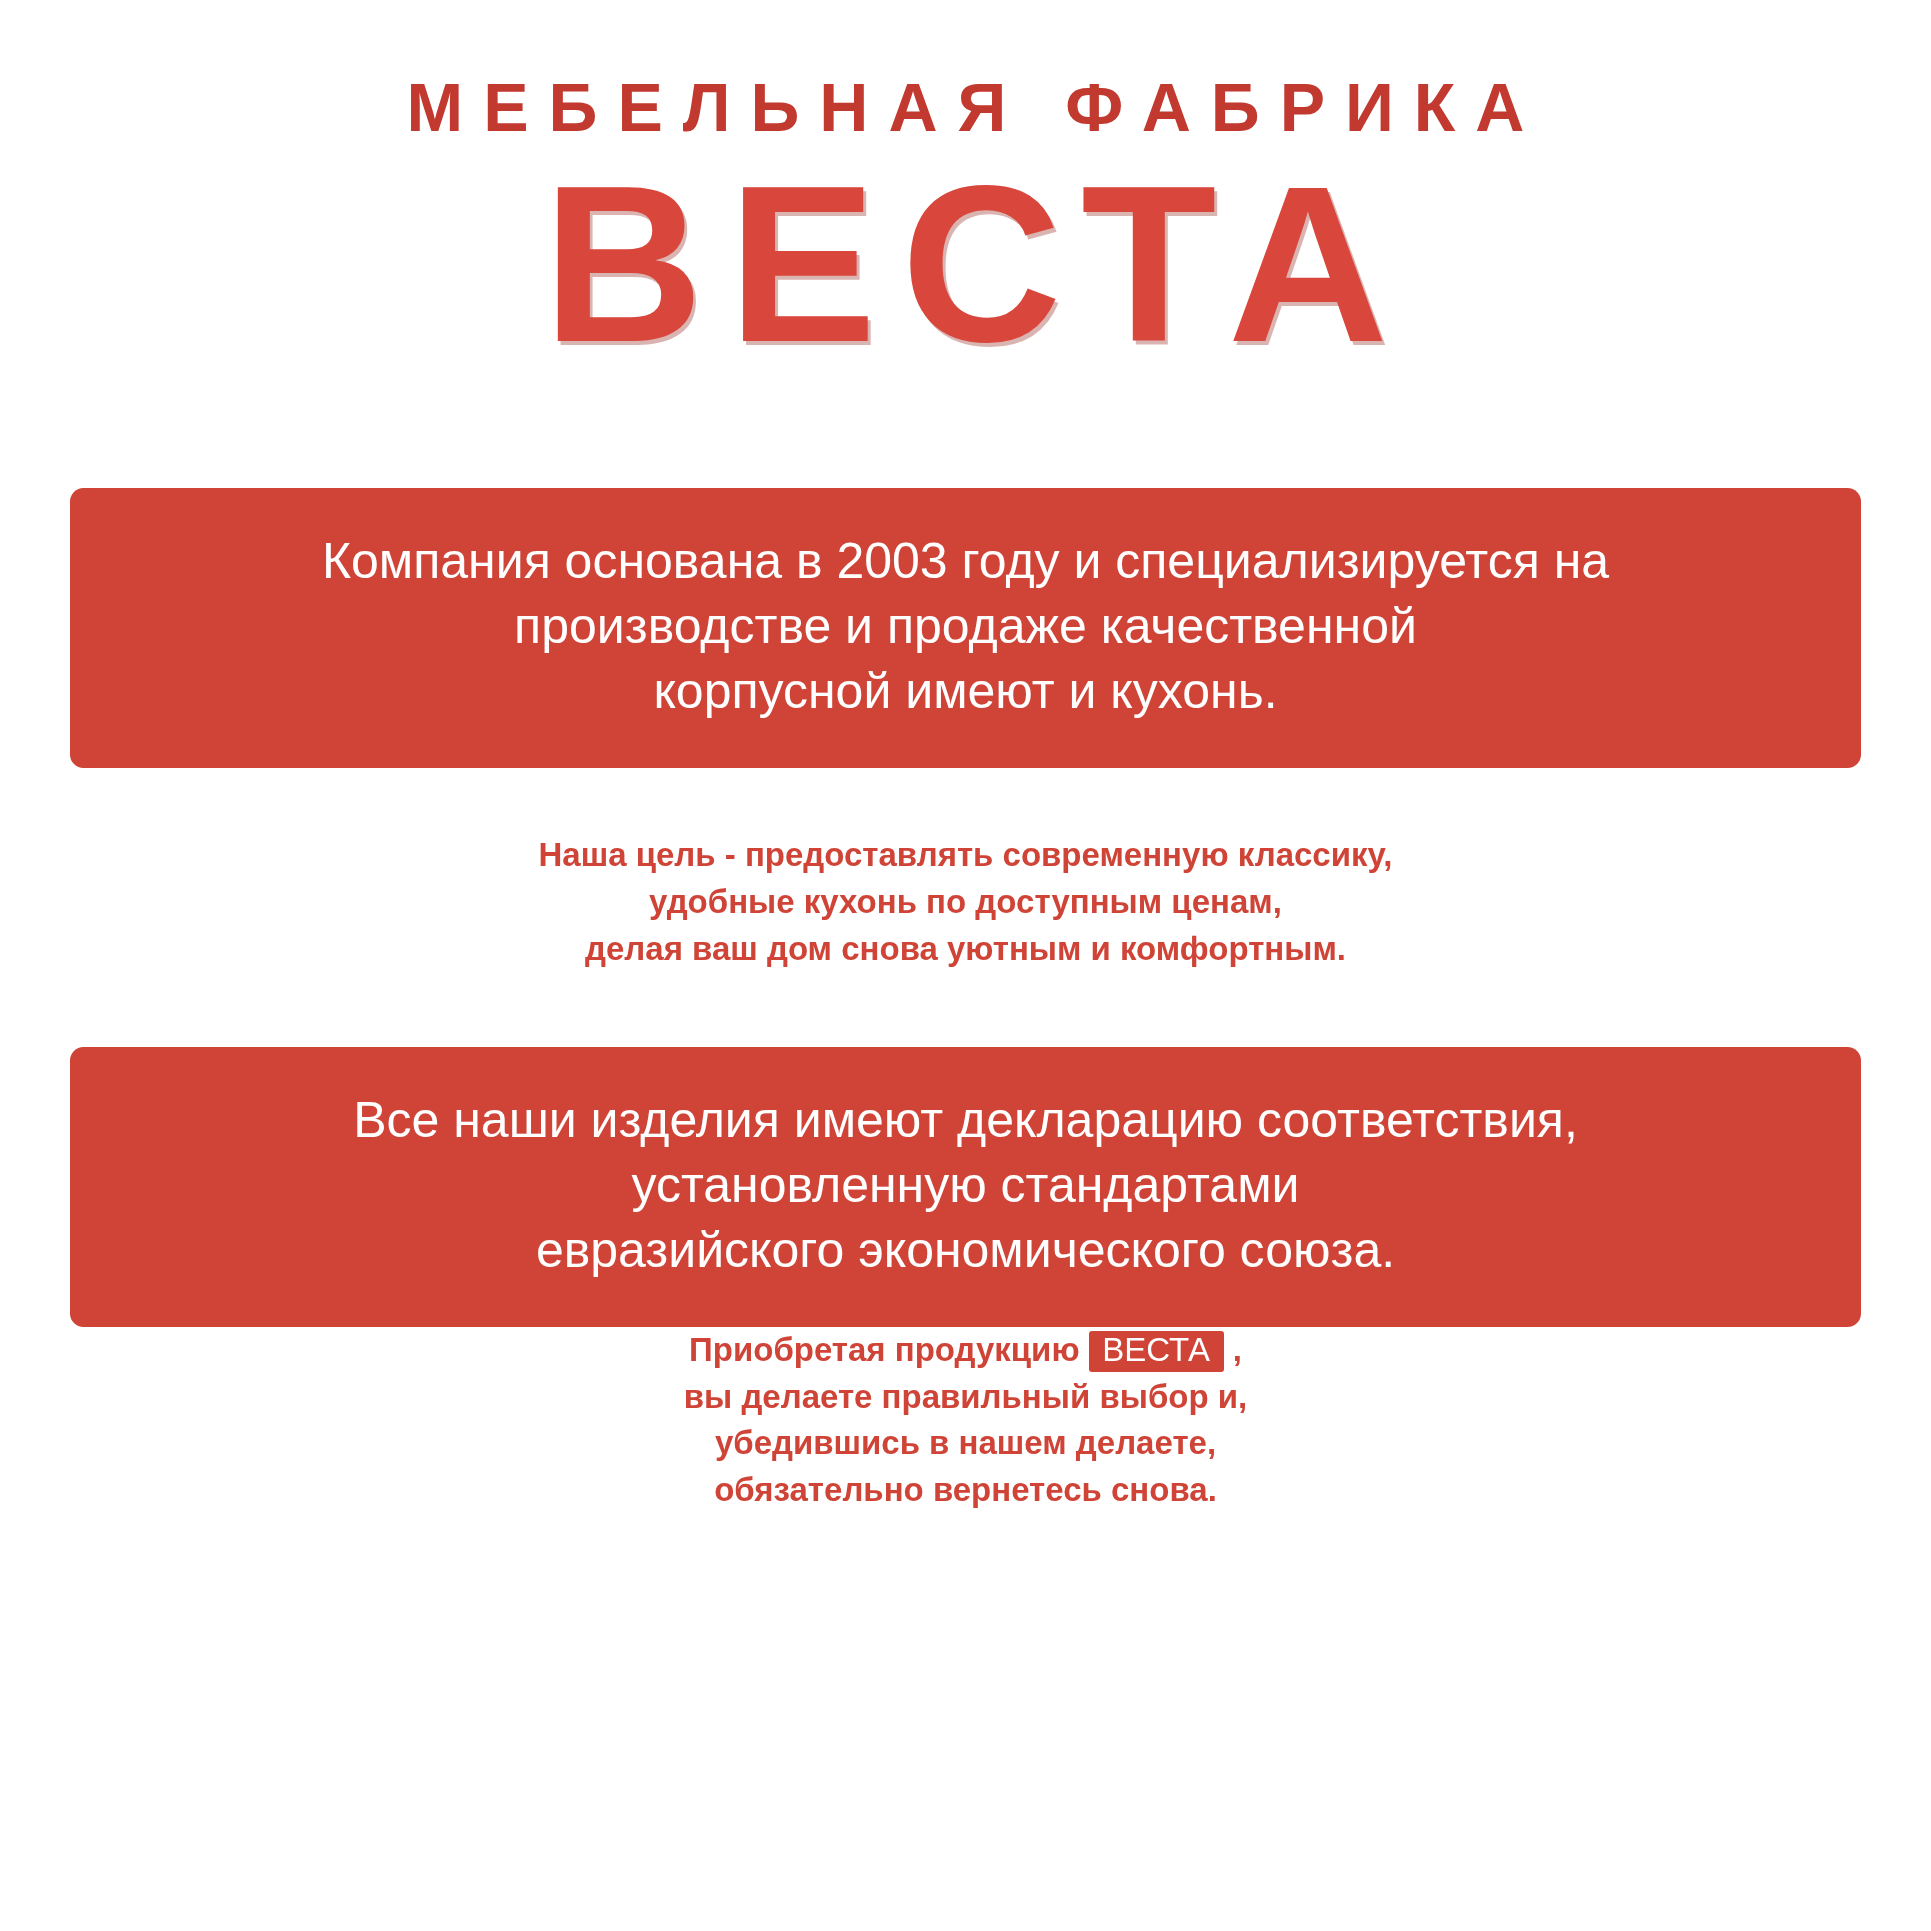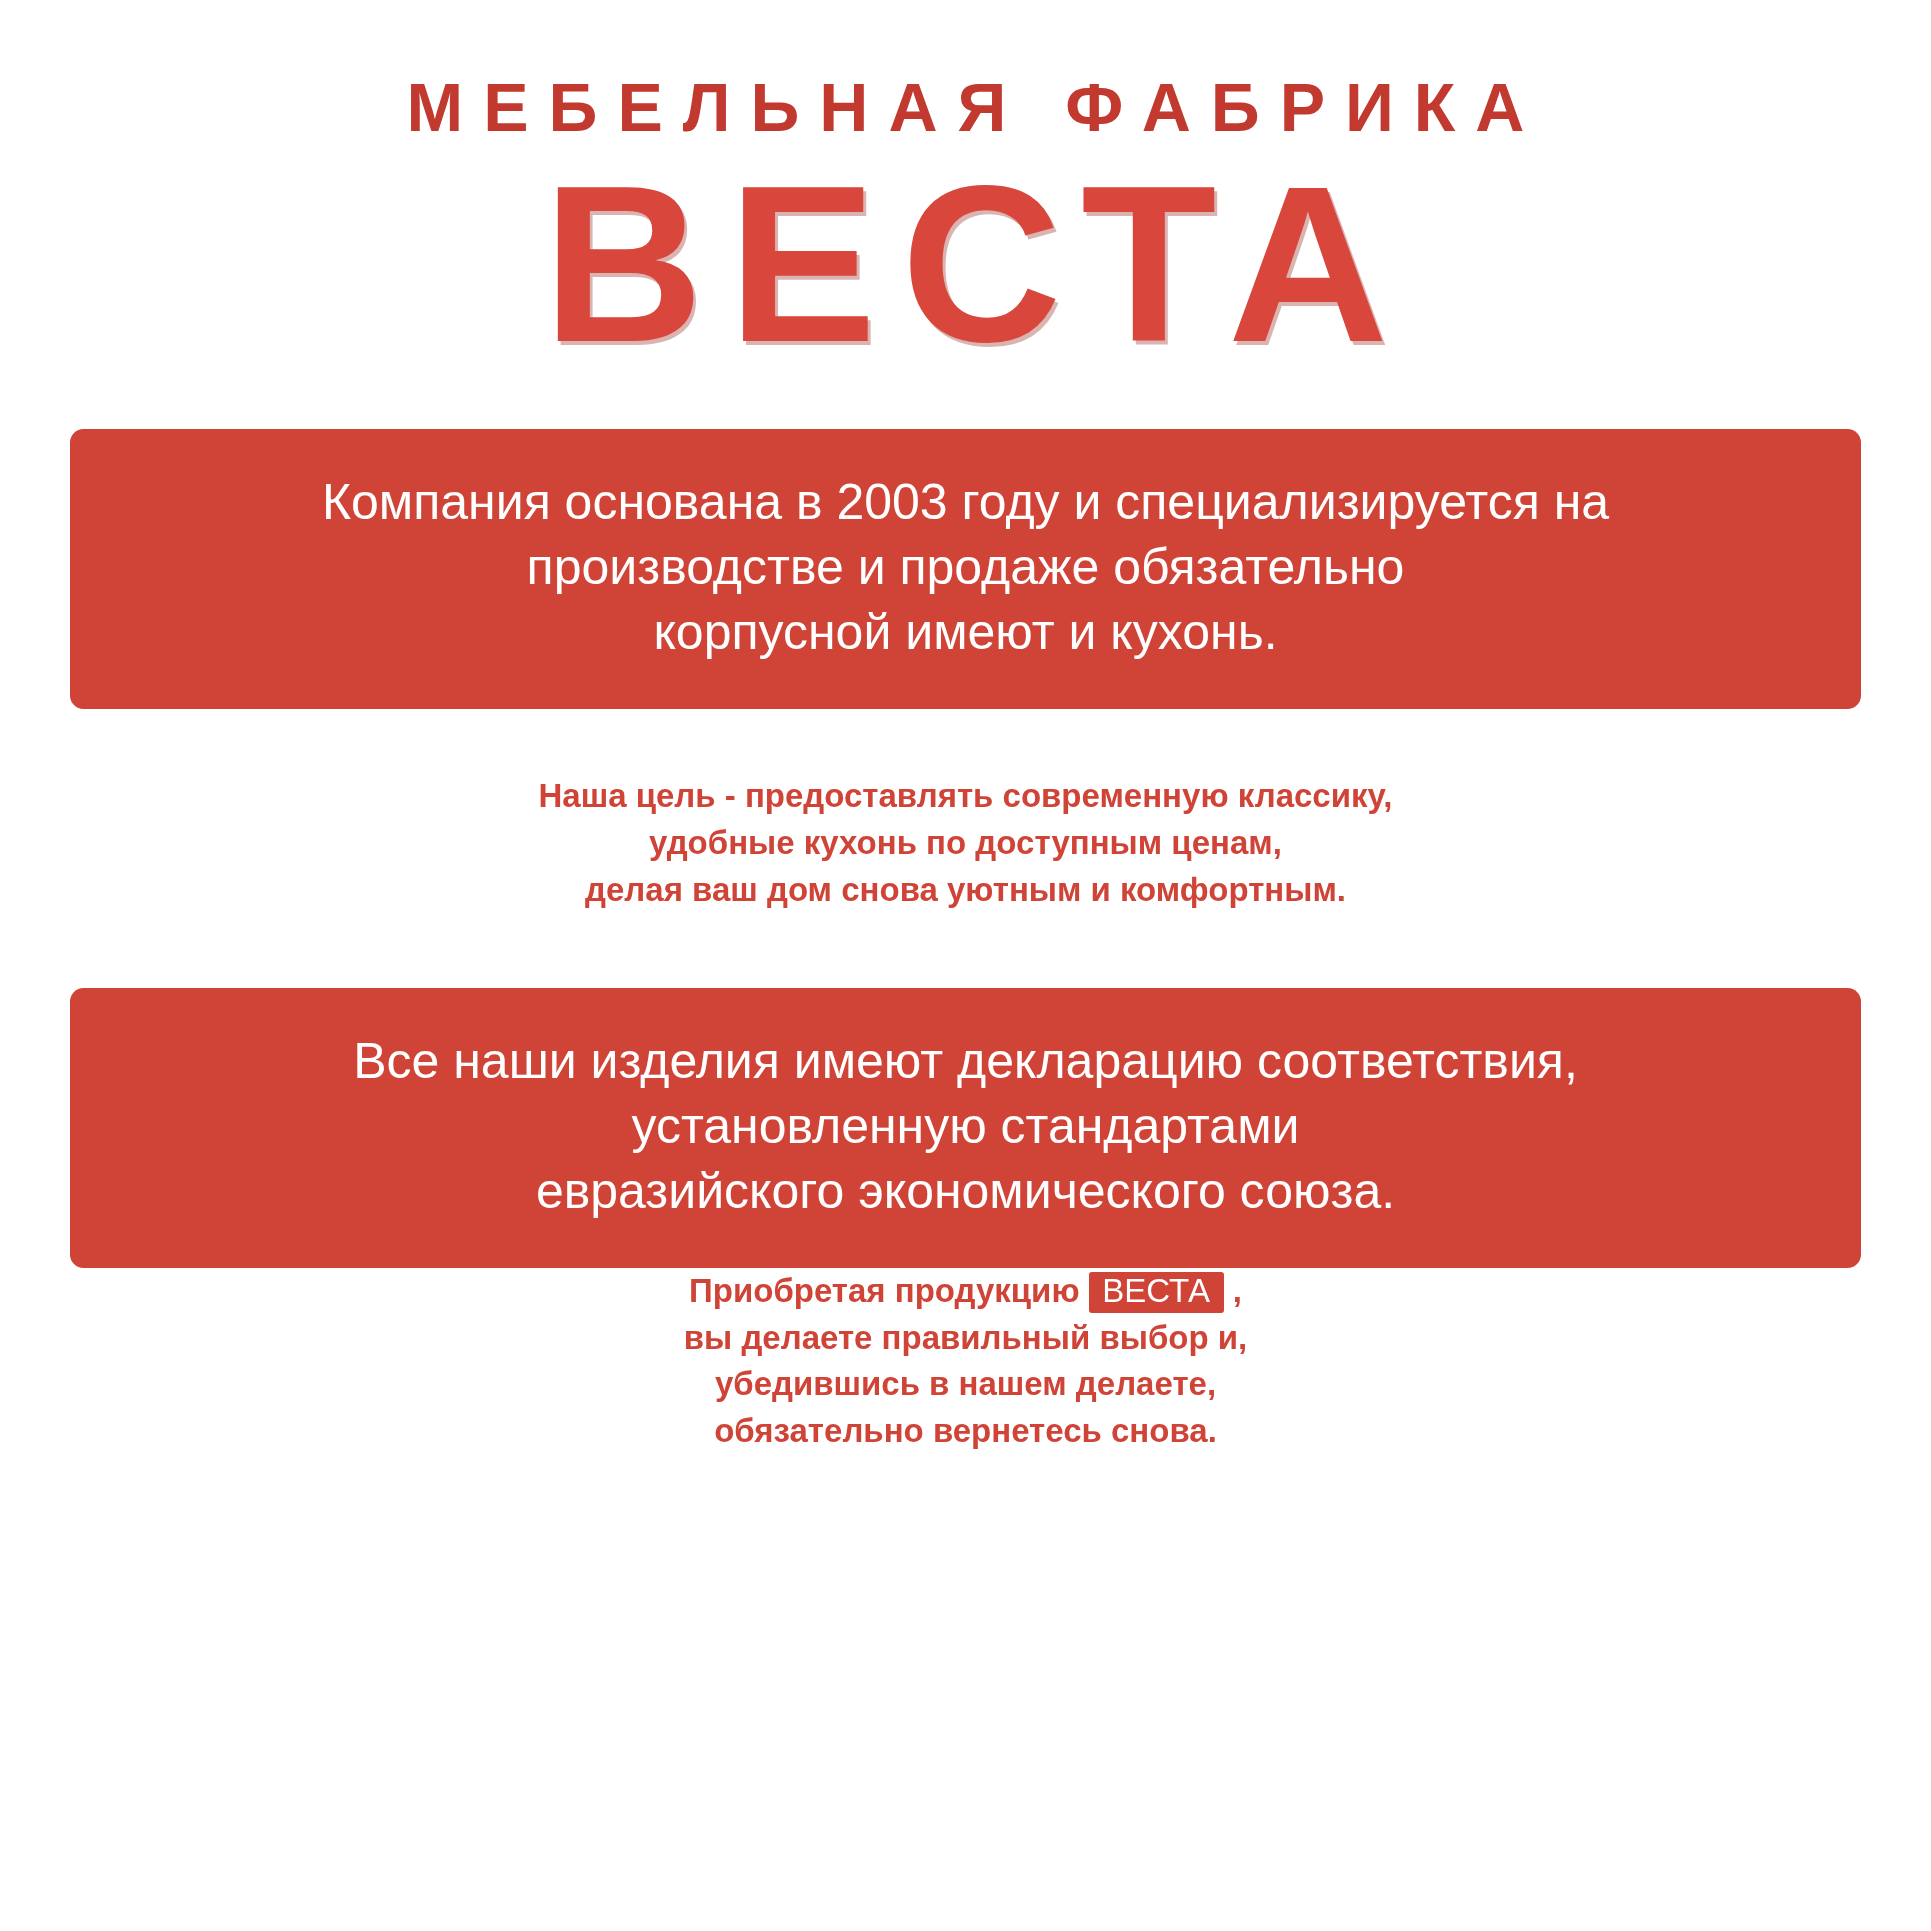--- a/index.html
+++ b/index.html
@@ -51,21 +51,21 @@
   .panel {
     background: #cf4437;
     border-radius: 13.5px;
     color: #ffffff;
     text-align: center;
     font-size: 50px;
     line-height: 1.30;
     padding: 41px 58px 44px;
     box-sizing: border-box;
   }
-  .panel-1 { margin-top: 52px; }
+  .panel-1 { margin-top: 111px; }
   .panel-2 { margin-top: 74px; }
 
   .panel .line { display: block; }
 
   
   .statement {
     color: #cf4437;
     text-align: center;
     font-weight: bold;
     font-size: 33px;
@@ -91,21 +91,21 @@
 
 <div class="page">
 
   <div class="logo-block">
     <div class="logo-top">МЕБЕЛЬНАЯ ФАБРИКА</div>
     <div class="logo-main">ВЕСТА</div>
   </div>
 
   <div class="panel panel-1">
     <span class="line">Компания основана в 2003 году и специализируется на</span>
-    <span class="line">производстве и продаже обязательно</span>
+    <span class="line">производстве и продаже качественной</span>
     <span class="line">корпусной имеют и кухонь.</span>
   </div>
 
   <div class="statement statement-1">
     <span class="line">Наша цель - предоставлять современную классику,</span>
     <span class="line">удобные кухонь по доступным ценам,</span>
     <span class="line">делая ваш дом снова уютным и комфортным.</span>
   </div>
 
   <div class="panel panel-2">

